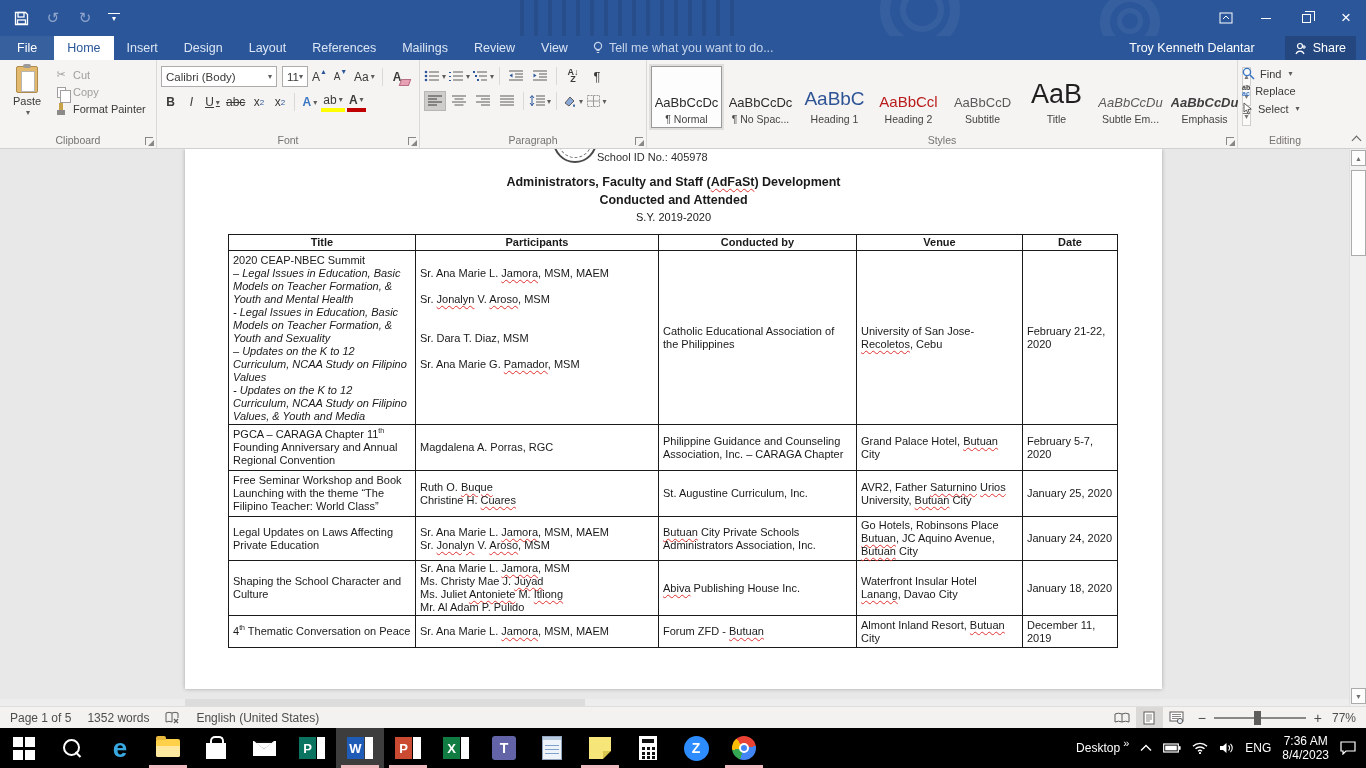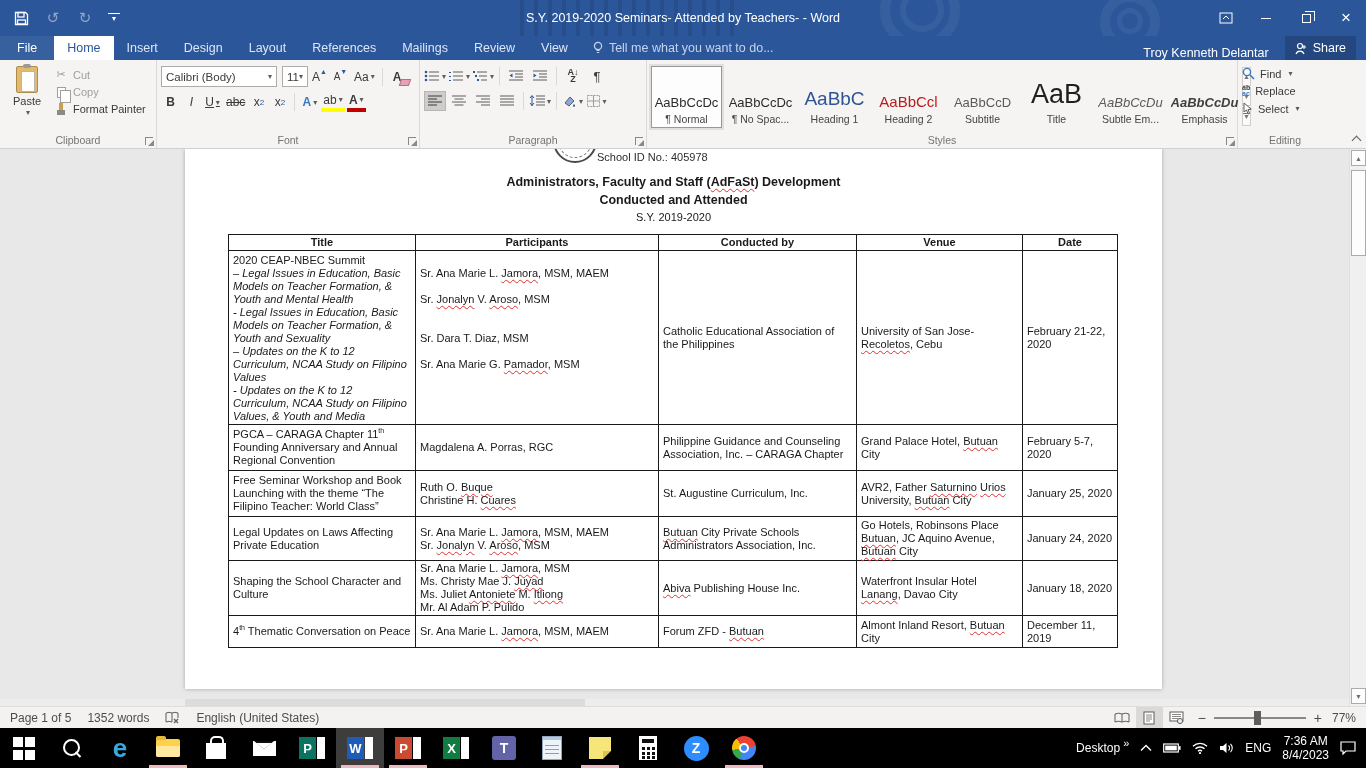--- a/index.html
+++ b/index.html
@@ -22,21 +22,21 @@
   .restore-glyph { width:9px; height:9px; border:1px solid #fff; position:relative; display:inline-block; }
   .restore-glyph::before { content:""; position:absolute; left:2px; top:-4px; width:9px; height:9px; border:1px solid #fff; border-bottom:none; border-left:none; }
 
   
   .tabsrow { height:24px; background:#2b579a; display:flex; align-items:stretch; color:#dce6f5; font-size:12.5px; }
   #tabs-items { display:flex; }
   .tab { padding:12px 13px; display:flex; align-items:center; cursor:default; }
   .tab.file { padding:0 17px; background:rgba(255,255,255,.06); color:#fff; }
   .tab.active { background:#fff; color:#2b579a; }
   .tellme { display:flex; align-items:center; gap:6px; padding:0 12px; color:#c6d3ea; }
-  .tabs-right { margin-left:auto; display:flex; align-items:flex-end; gap:16px; padding-right:10px; color:#fff; }
+  .tabs-right { margin-left:auto; display:flex; align-items:center; gap:30px; padding-right:10px; color:#fff; }
   .share-btn { display:flex; align-items:center; gap:6px; padding:2px 10px; background:rgba(0,0,0,.18); height:24px; }
 
   
   .ribbon { height:89px; background:#f5f4f2; border-bottom:1px solid #d2d0ce; display:flex; position:relative; }
   .rgroup { position:relative; border-right:1px solid #dbd9d7; padding:4px 4px 16px 4px; height:88px; }
   .glabel { position:absolute; bottom:2px; left:0; right:0; text-align:center; font-size:10.5px; color:#767370; }
   .launcher { position:absolute; bottom:3px; right:3px; width:8px; height:8px; border-left:1px solid #8a8886; border-top:1px solid #8a8886; }
   .launcher::after { content:""; position:absolute; right:-1px; bottom:-1px; border:3px solid transparent; border-right-color:#8a8886; border-bottom-color:#8a8886; }
   .gbody { display:flex; height:68px; }
   .dd { font-size:8px; color:#5f5d5b; margin-left:2px; }
@@ -214,21 +214,20 @@
       <svg width="15" height="15" viewBox="0 0 15 15">
           <path d="M1.5 1.5 h10 l2 2 v10 h-12 z" fill="none" stroke="#fff" stroke-width="1.3"></path>
           <rect x="4" y="1.5" width="6" height="4.5" fill="none" stroke="#fff" stroke-width="1.3"></rect>
           <rect x="3.5" y="9" width="8" height="4" fill="none" stroke="#fff" stroke-width="1.3"></rect>
         </svg>
     </span>
     <span class="qbtn dim">↺</span>
     <span class="qbtn dim">↻</span>
     <span class="custom">▾</span>
   </div>
-  <div class="tb-title">S.Y. 2019-2020 Seminars- Attended by Teachers- - Word</div>
   <div class="winbtns">
     <span class="winbtn">
       <svg width="14" height="12" viewBox="0 0 14 12">
           <rect x="1" y="1" width="12" height="10" fill="none" stroke="#fff"></rect>
           <path d="M4 7 l3 -3 l3 3" fill="none" stroke="#fff"></path>
         </svg>
     </span>
     <span class="winbtn">
         <span class="min-glyph"></span>
       </span>

